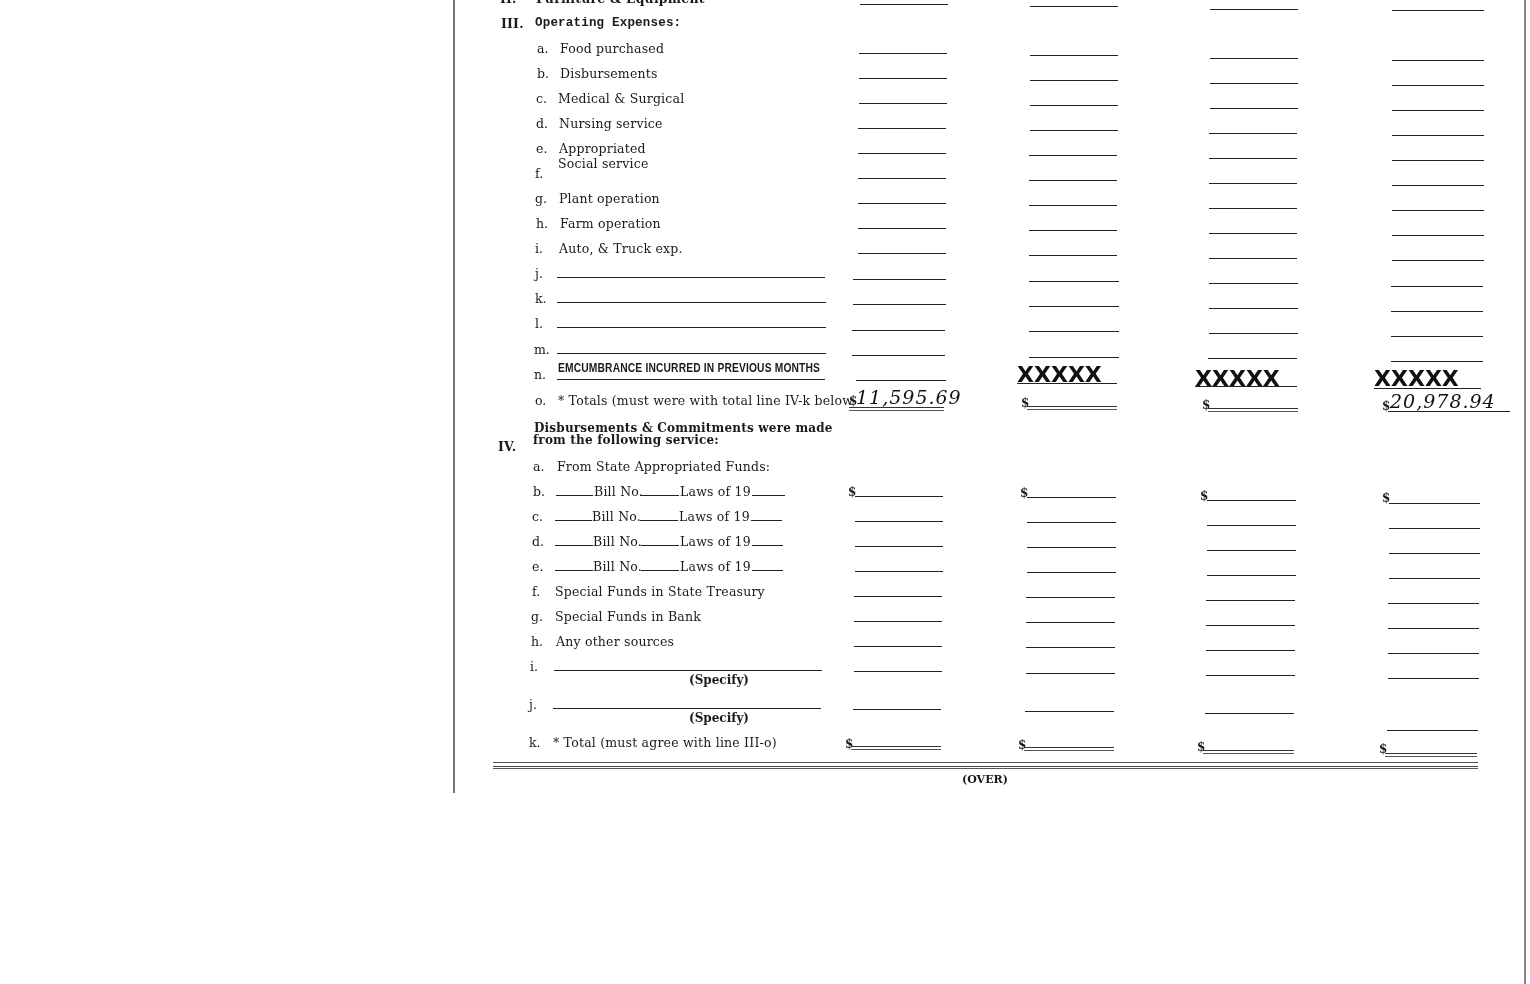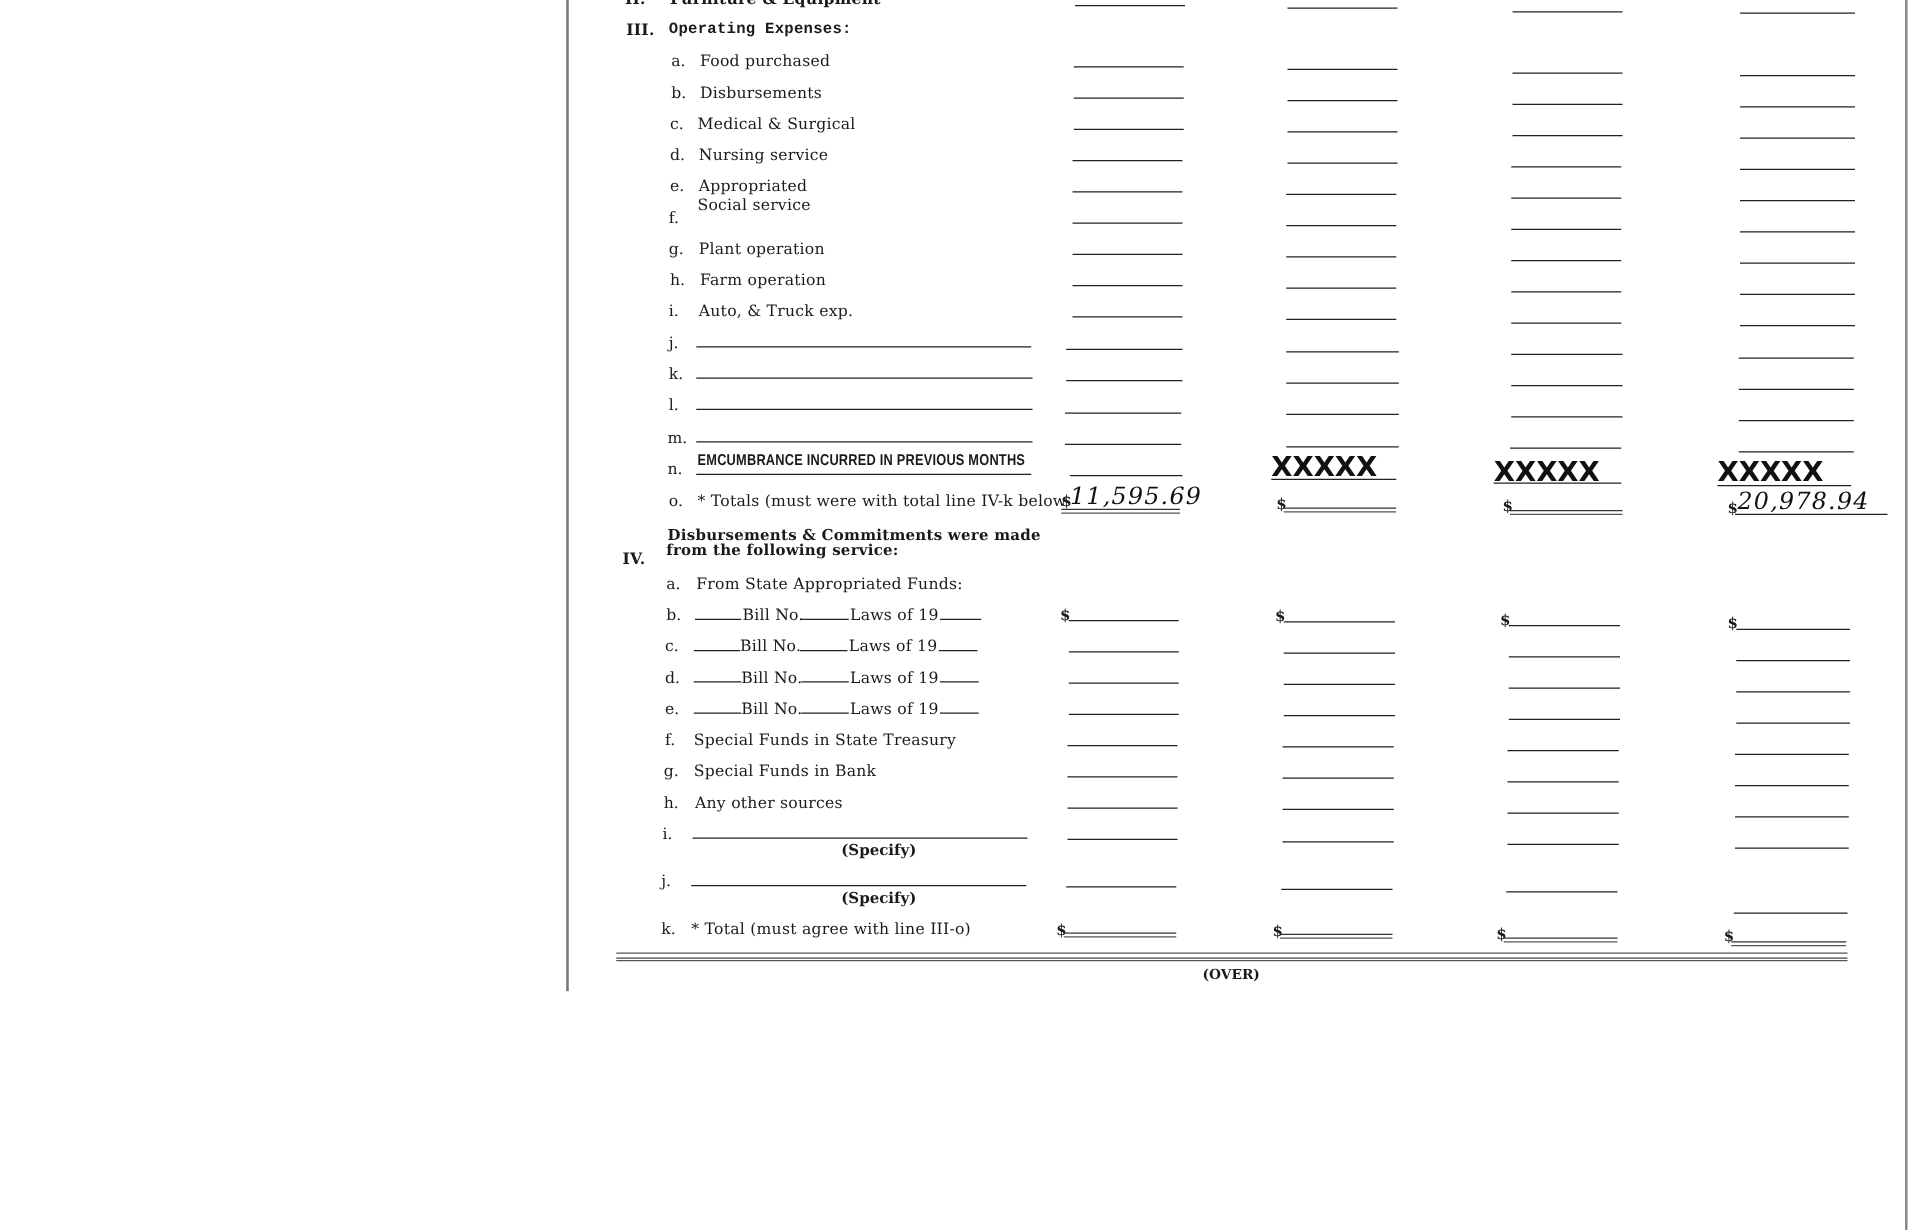--- a/index.html
+++ b/index.html
@@ -14,21 +14,21 @@
   .bold { font-weight: bold; }
   .letter { font-size: 12.5px; }
   .line { height: 1px; background: #222; }
   .dbl { border-top: 1px solid #333; border-bottom: 1px solid #555; height: 2px; }
   .dollar { font-size: 12px; font-weight: bold; }
   .xx { font-family: "DejaVu Sans", "Liberation Sans", sans-serif; font-size: 22px; font-weight: bold; letter-spacing: 0px; color: #111; }
   .hand { font-family: "DejaVu Serif", serif; font-style: italic; font-size: 19px; color: #111; letter-spacing: 1px; }
   .stamp { font-family: "Liberation Sans", "DejaVu Sans", sans-serif; font-size: 12.5px; font-weight: bold; transform: scaleX(0.82); transform-origin: left; letter-spacing: 0.2px; }
   .footer-rule { left: 493px; width: 985px; height: 3px; border-top: 1px solid #555; border-bottom: 1px solid #444; }
   .over { font-size: 11px; font-weight: bold; }
-  .specify { font-size: 12px; font-weight: bold; }
+  .specify { font-size: 12px; font-weight: bold; margin-left: 16px; }
 </style>
 </head>
 <body>
 
 <div class="abs border-left"></div>
 <div class="abs border-right"></div>
 
 <div class="abs txt bold" style="left:500px; top:-9px;">II.</div>
 <div class="abs txt bold" style="left:536px; top:-9px;">Furniture &amp; Equipment</div>
 

